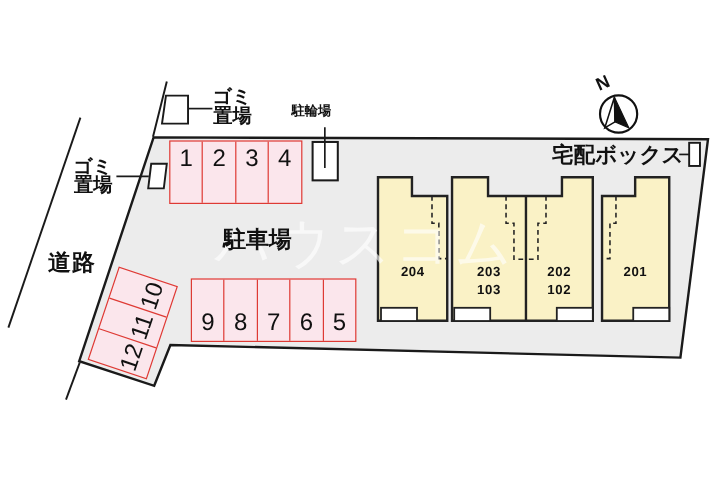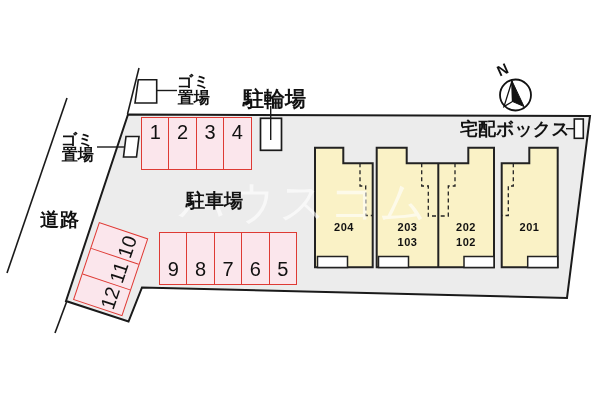--- a/index.html
+++ b/index.html
@@ -144,19 +144,19 @@
   </div>
 
   <div class="lbl lbl2" style="left:177px;top:74px;font-size:16px;line-height:16px;">
     <div>ゴミ</div>
     <div>置場</div>
   </div>
   <div class="lbl lbl2" style="left:61px;top:132px;font-size:16px;line-height:15px;">
     <div>ゴミ</div>
     <div>置場</div>
   </div>
-  <div class="lbl" style="left:243px;top:88px;font-size:21px;text-align:center;">駐輪場</div>
+  <div class="lbl" style="left:243px;top:88px;font-size:11px;text-align:center;">駐輪場</div>
   <div class="lbl" style="left:460px;top:120px;font-size:18px;">宅配ボックス</div>
   <div class="lbl" style="left:186px;top:191px;font-size:19px;">駐車場</div>
   <div class="lbl" style="left:40px;top:210px;font-size:19px;letter-spacing:1px;text-align:center;">道路</div>
   <div id="north-n" class="lbl">N</div>
 
 </div>
 
 </body></html>

